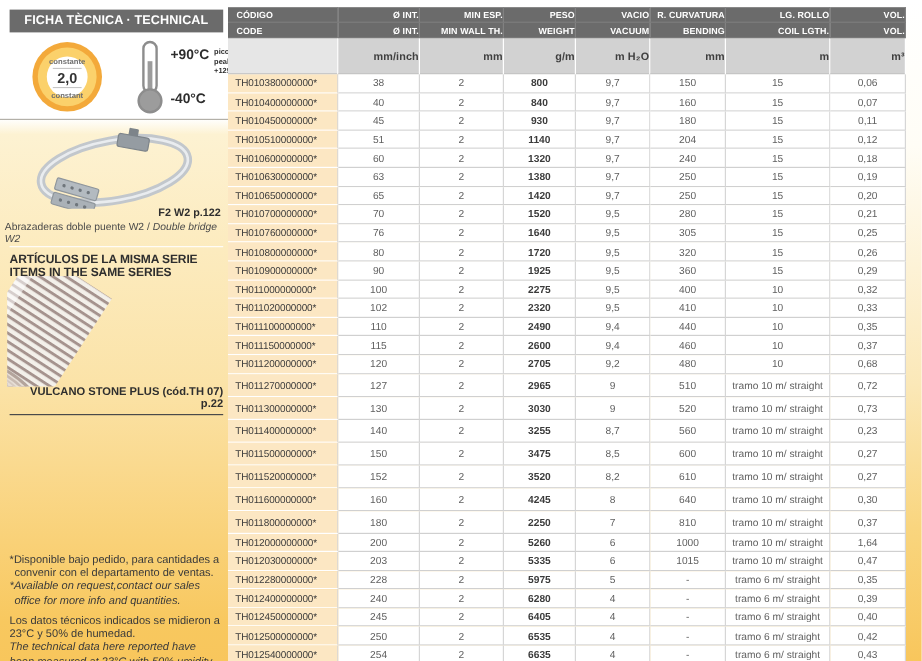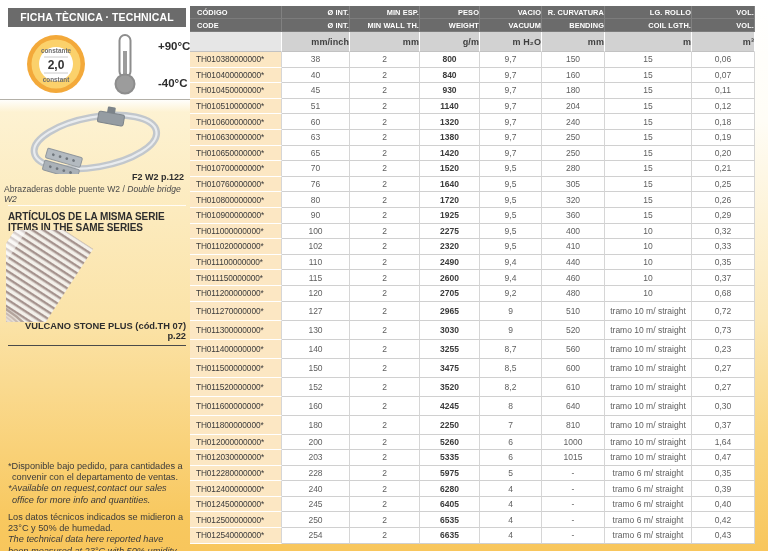--- a/index.html
+++ b/index.html
@@ -15,21 +15,21 @@
     position:absolute; left:0; top:0; width:190px; height:551px;
     background:linear-gradient(180deg,#ffffff 0px,#ffffff 99px,#fdf2d2 112px,#fbe3a8 58%,#f8c85f 94%,#f8c65c 100%);
   }
   .sidebar-divider { position:absolute; left:0; top:99px; width:190px; height:1px; background:#b3b0a8; }
   .title-bar {
     position:absolute; left:8px; top:8px; width:178px; height:19px;
     background:#6b6b6b; color:#ffffff; font-weight:bold; font-size:10.5px;
     line-height:19px; text-align:center; letter-spacing:0.1px;
   }
   .badge { position:absolute; left:25px; top:33px; }
-  .thermo { position:absolute; left:112px; top:33px; display:flex; gap:20px; }
+  .thermo { position:absolute; left:112px; top:33px; display:flex; gap:4px; }
   .thermo-texts { padding-top:7px; }
   .thermo-row { display:flex; gap:4px; align-items:flex-start; }
   .t-max,.t-min { font-size:11.5px; font-weight:bold; color:#2d2d2d; white-space:nowrap; }
   .t-peaks { font-size:6.2px; font-weight:bold; color:#2d2d2d; line-height:1.25; }
   .t-min { margin-top:14px; }
 
   .clamp-fig { position:absolute; left:12px; top:104px; }
   .clamp-ref { position:absolute; left:8px; top:172px; width:176px; text-align:right; font-size:9px; font-weight:bold; color:#2e2e2e; }
   .clamp-caption { position:absolute; left:4px; top:184px; width:182px; text-align:left; font-size:8.6px; color:#4a4a4a; }
   .clamp-caption .it { font-style:italic; }
@@ -55,21 +55,21 @@
   col.c0{width:92px} col.c1{width:68px} col.c2{width:70px} col.c3{width:60px}
   col.c4{width:62px} col.c5{width:63px} col.c6{width:87px} col.c7{width:63px}
 
   thead th {
     background:#6b6b6b; color:#ffffff; font-weight:bold; font-size:7.4px;
     text-align:right; height:13px; border-right:1px solid #818181; border-bottom:1px solid #7c7c7c;
     letter-spacing:0.1px; overflow:hidden; white-space:nowrap;
   }
   thead th.left { text-align:left; padding-left:7px; }
   thead tr.units th {
-    background:#d2d2d2; color:#3f3f3f; font-size:9px; height:20px;
+    background:#d2d2d2; color:#3f3f3f; font-size:9px; height:30px;
     border-right:1px solid #ffffff; border-bottom:1px solid #c2c2c2;
   }
   thead tr.units th:first-child { background:#e6e6e6; }
 
   tbody td {
     background:#ffffff; color:#5f5f5f; font-size:8.5px; text-align:center;
     height:15.6px; border-right:1px solid #d6d6d6; border-bottom:1px solid #d0d0d0;
     overflow:hidden; white-space:nowrap;
   }
   tbody tr:nth-child(n+17):nth-child(-n+23) td { height:19px; }

